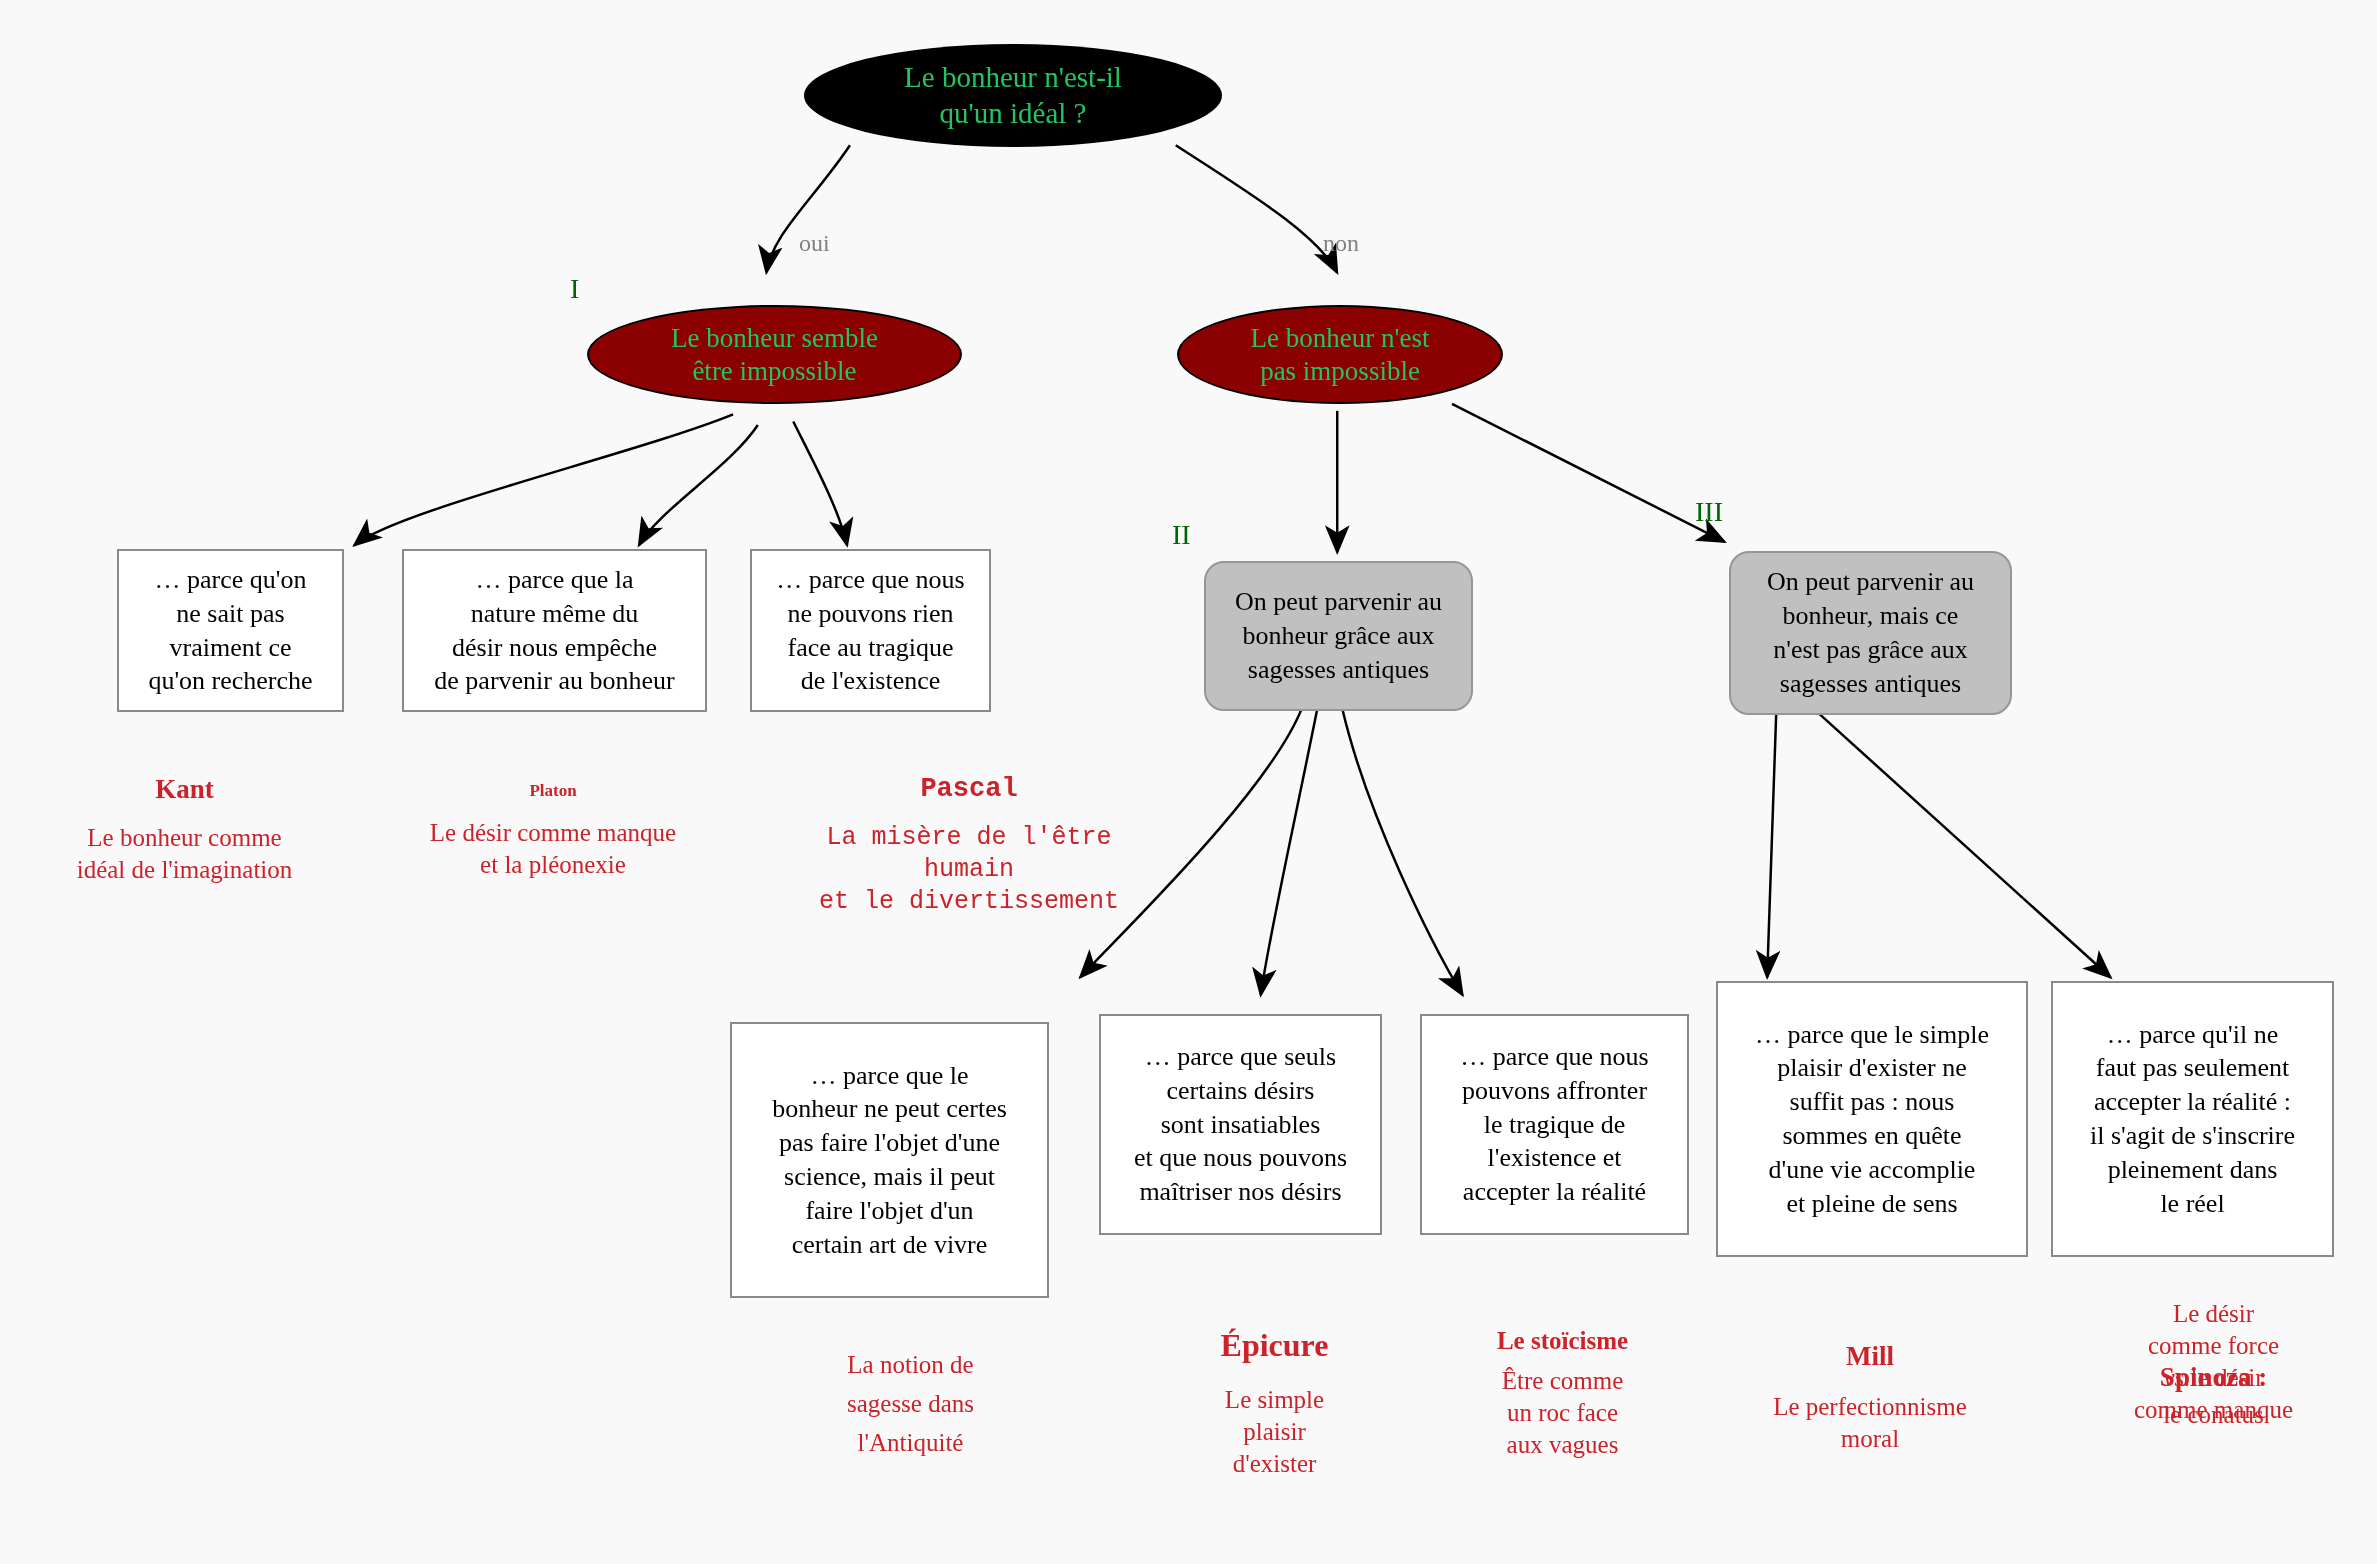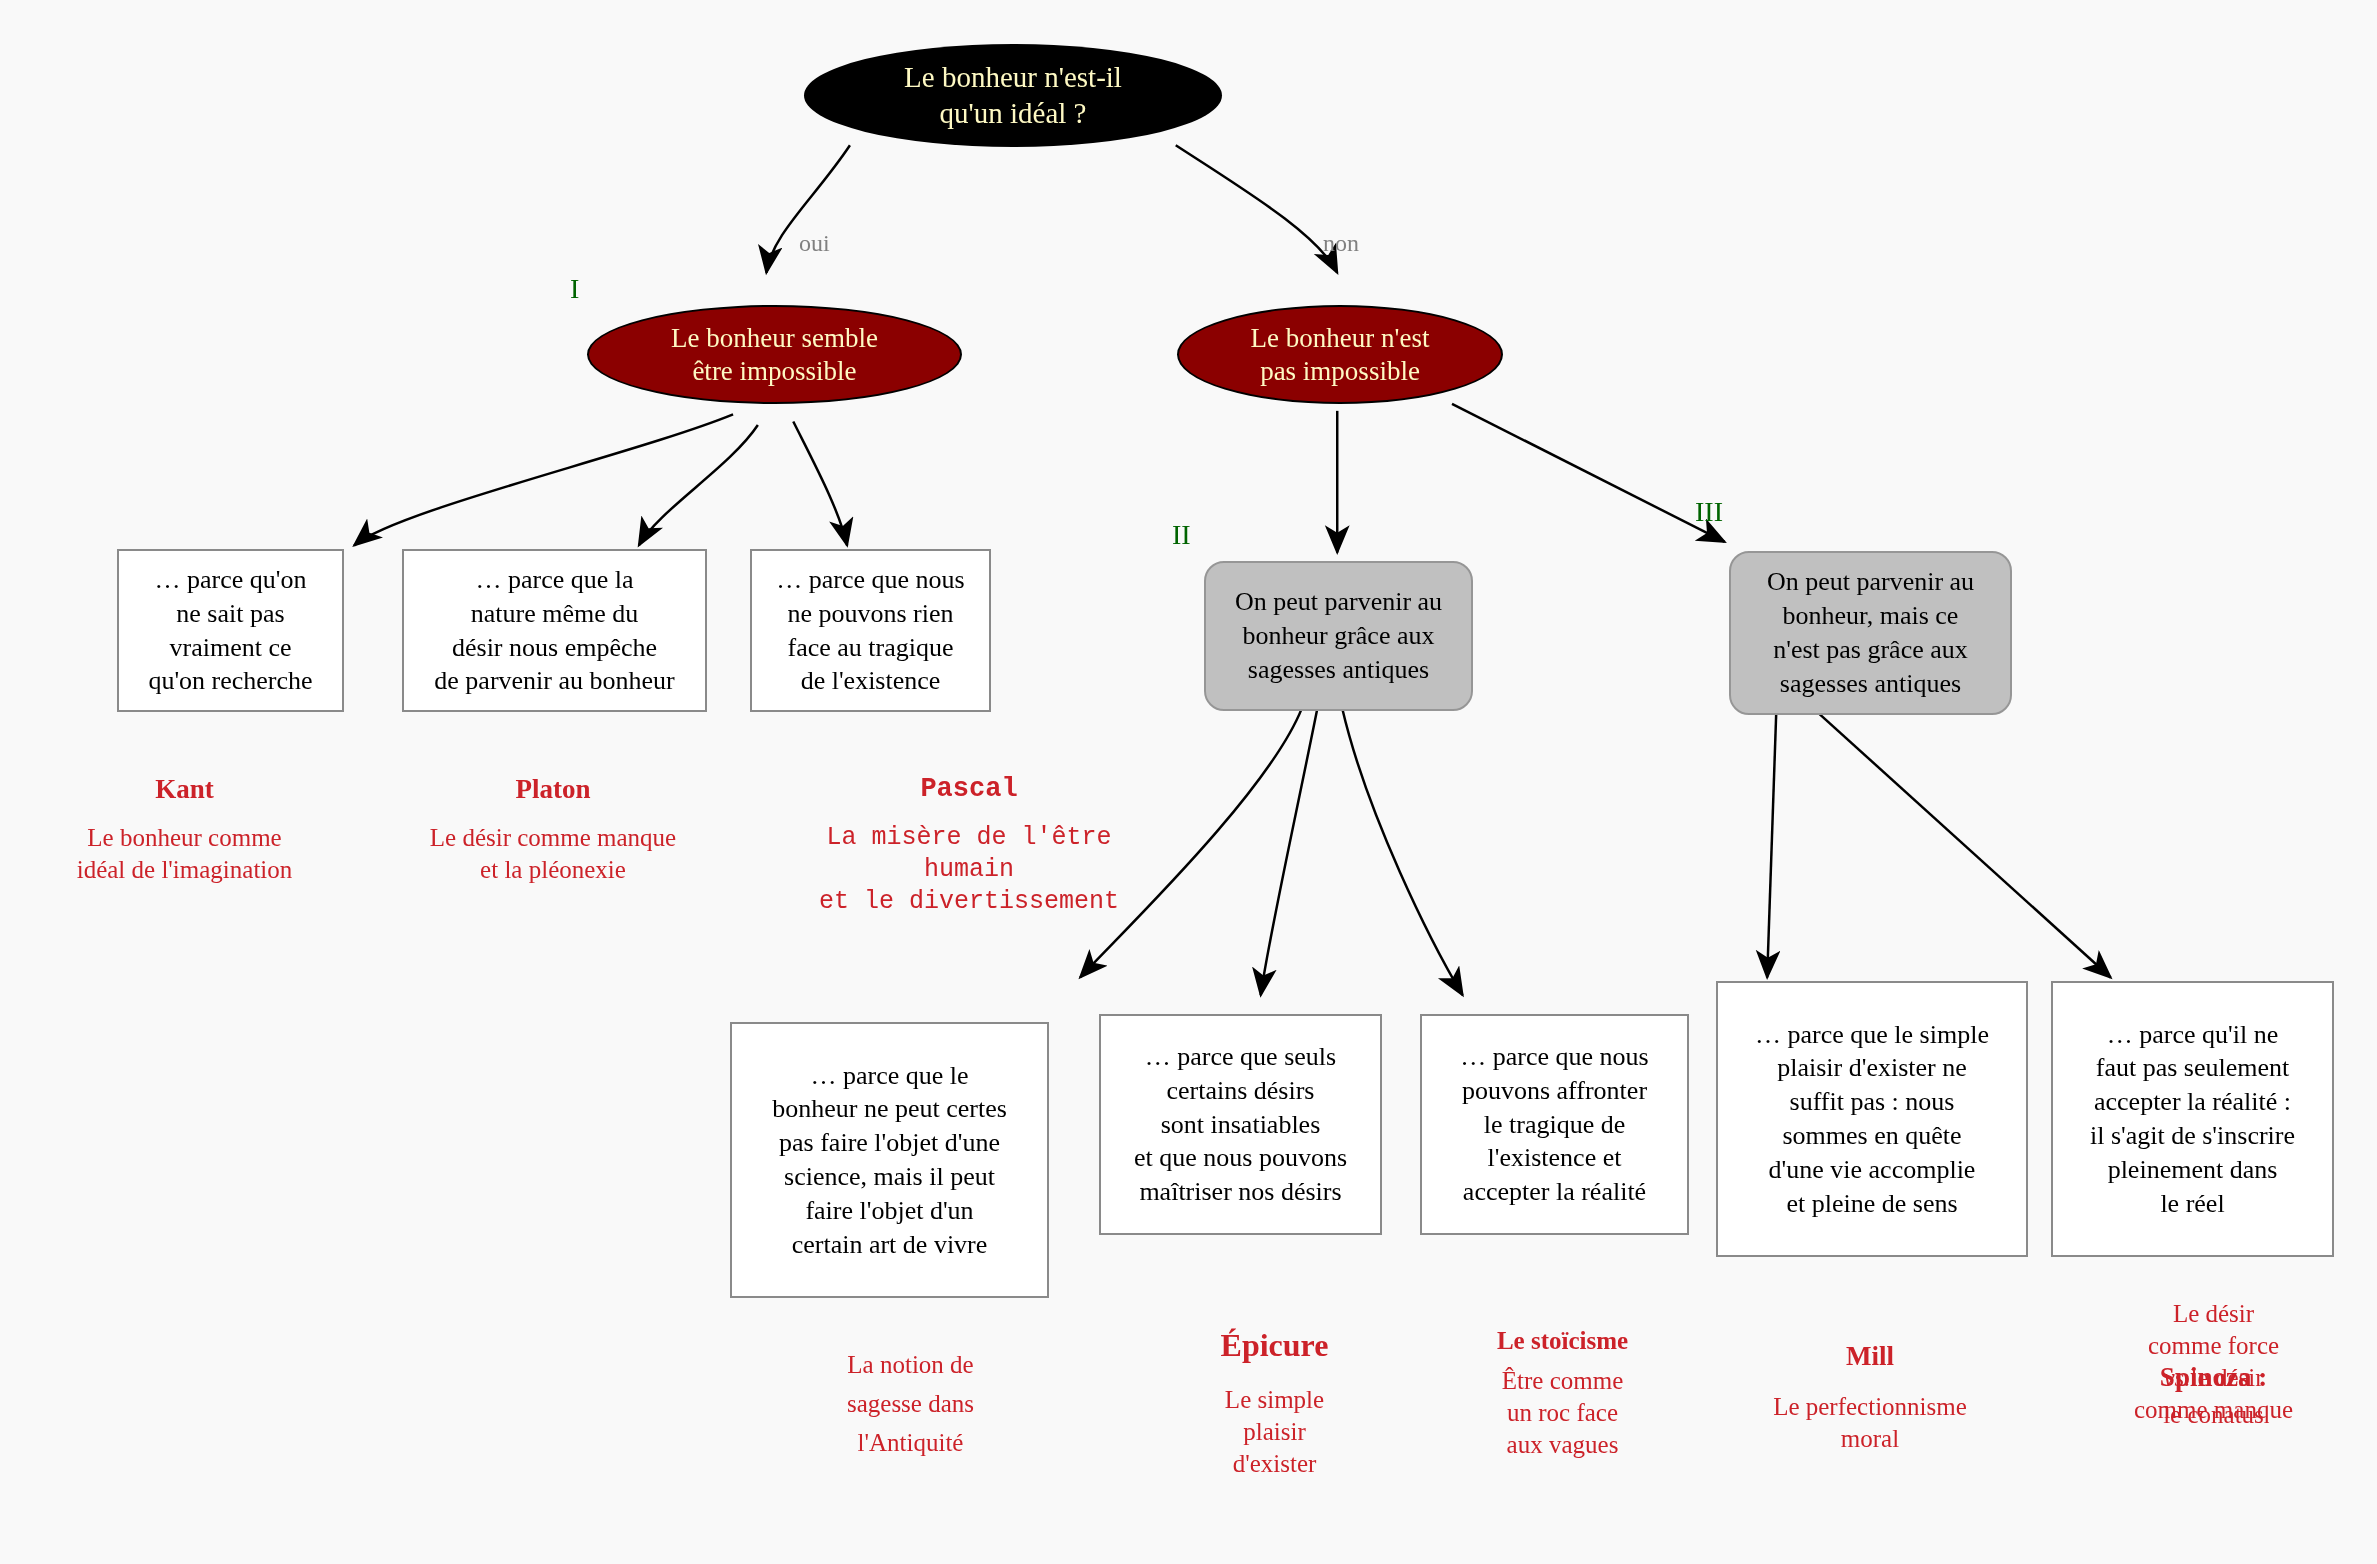--- a/index.html
+++ b/index.html
@@ -24,21 +24,21 @@
   }
 
   
   .ellipse {
     position: absolute;
     display: flex;
     align-items: center;
     justify-content: center;
     text-align: center;
     border-radius: 50%;
-    color: #fef9c3;
+    color: #22c55e;
     line-height: 1.22;
     box-sizing: border-box;
   }
   .ellipse-root {
     background: #000000;
     font-size: 29px;
   }
   .ellipse-red {
     background: #8B0000;
     border: 2.1px solid #000000;
@@ -239,21 +239,21 @@
 le réel</span>
   </div>
 
   <div class="ann-block" style="left:50px; top:772px; width:269px;">
     <div class="ann ann-title" style="position:static; font-size:27px;">Kant</div>
     <div class="ann ann-sub" style="position:static; margin-top:15.6px;">Le bonheur comme
 idéal de l'imagination</div>
   </div>
 
   <div class="ann-block" style="left:404px; top:772px; width:298px;">
-    <div class="ann ann-title" style="position:static; font-size:27px;">Platon</div>
+    <div class="ann ann-title" style="position:static; font-size:17px;margin-top:8px;">Platon</div>
     <div class="ann ann-sub" style="position:static; margin-top:15.6px;">Le désir comme manque
 et la pléonexie</div>
   </div>
 
   <div class="ann-block" style="left:799px; top:772px; width:340px;font-family:Liberation Mono, monospace;">
     <div class="ann ann-title" style="position:static; font-size:27px;">Pascal</div>
     <div class="ann ann-sub" style="position:static; margin-top:15.6px;">La misère de l'être humain
 et le divertissement</div>
   </div>
 

